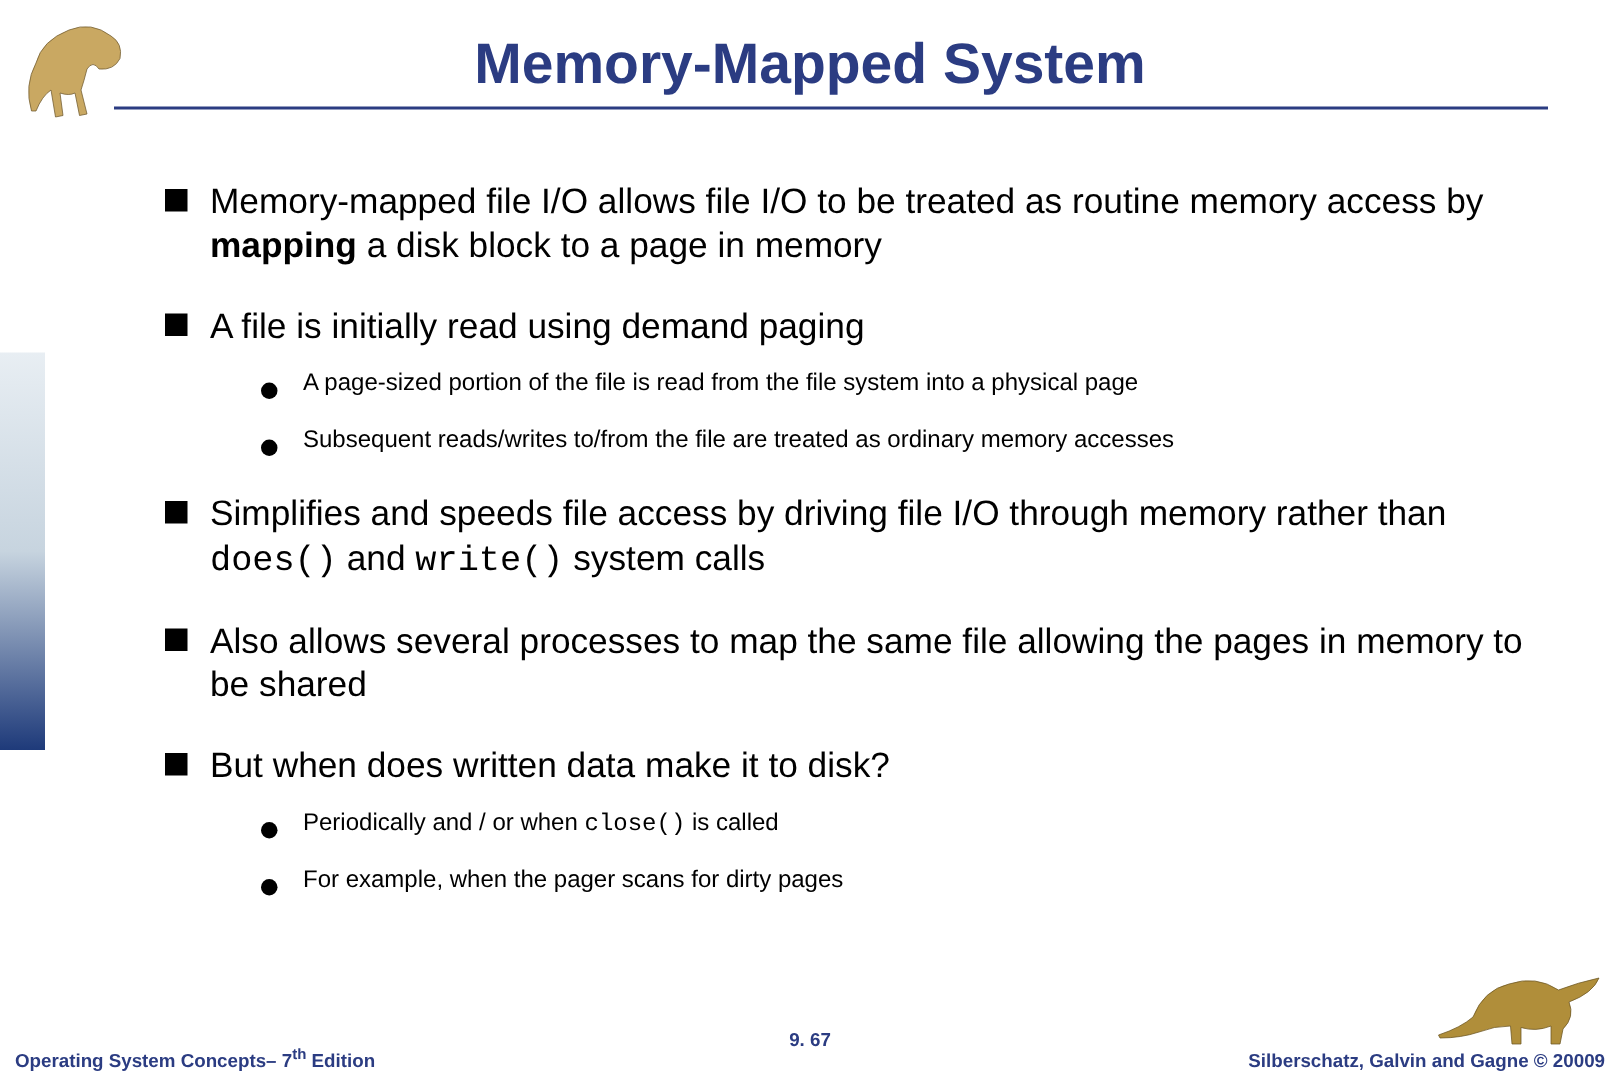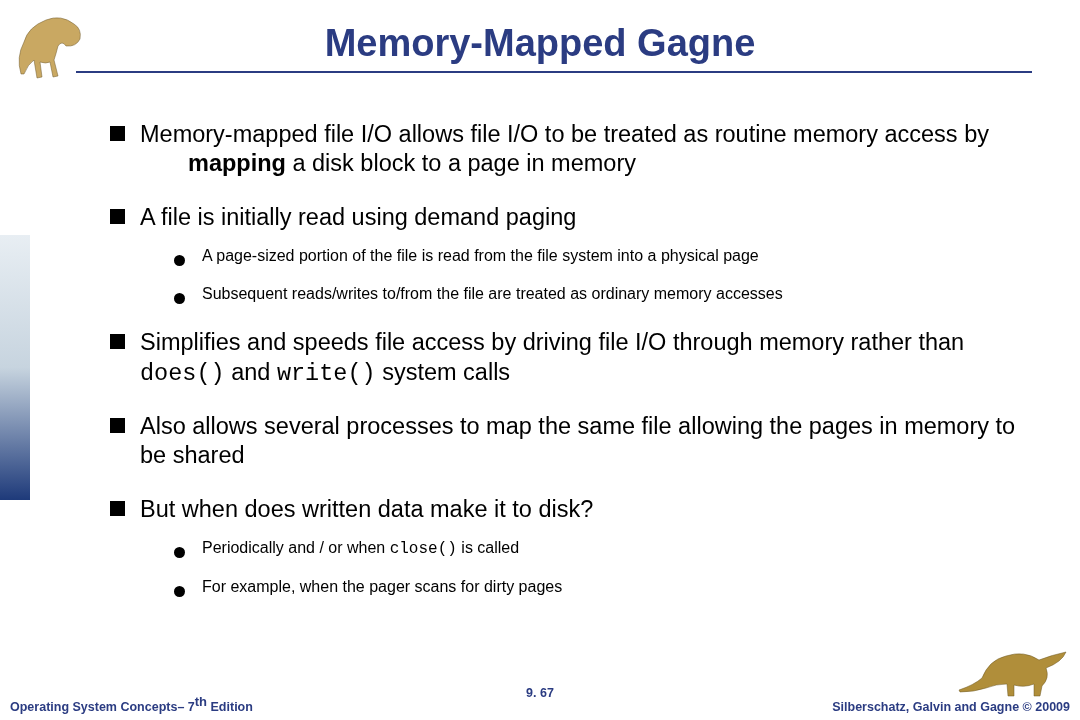--- a/index.html
+++ b/index.html
@@ -99,52 +99,52 @@
   ul.lvl2 > li::before {
     content: "";
     position: absolute;
     left: 0;
     top: 9px;
     width: 11px;
     height: 11px;
     background: #000;
     border-radius: 50%;
   }
-  .bold { font-weight: bold; margin-left: 48px; }
+  .bold { font-weight: bold; }
   .code { font-family: "Courier New", monospace; }
   .footer {
     position: absolute;
     bottom: 4px;
     left: 0;
     right: 0;
     height: 18px;
     font-size: 12.5px;
     font-weight: bold;
     color: #2b3c82;
   }
   .footer-left { position: absolute; left: 10px; bottom: 2px; }
   .footer-center { position: absolute; left: 50%; transform: translateX(-50%); bottom: 16px; }
   .footer-right { position: absolute; right: 10px; bottom: 2px; }
-  .sup { font-size: 13px; vertical-align: super; text-align: center; }
+  .sup { font-size: 10px; vertical-align: super; text-align: center; }
 </style>
 </head>
 <body>
 
 <div class="slide">
 
   <div class="sidebar-grad"></div>
 
   <div class="dino-top">
     <svg viewBox="0 0 100 80">
       <path d="M 15 72 Q 10 55 18 40 Q 22 25 40 18 Q 55 12 68 22 Q 76 27 74 37 Q 70 45 60 44 Q 56 38 52 44 Q 50 52 48 58 L 52 74 L 47 75 L 44 60 Q 40 62 34 60 L 36 75 L 31 76 L 28 58 Q 22 62 18 72 Z" fill="#c9a862" stroke="#6f5a2f" stroke-width="0.5"></path>
     </svg>
   </div>
 
   <div class="title-bar">
-    <h1 class="title">Memory-Mapped Gagne</h1>
+    <h1 class="title">Memory-Mapped System</h1>
     <hr class="hr">
   </div>
 
   <div class="content">
     <ul class="lvl1">
       <li>
         <span>Memory-mapped file I/O allows file I/O to be treated as routine memory access by </span><span class="bold">mapping</span><span> a disk block to a page in memory</span>
       </li>
       <li>
         <span>A file is initially read using demand paging</span>

